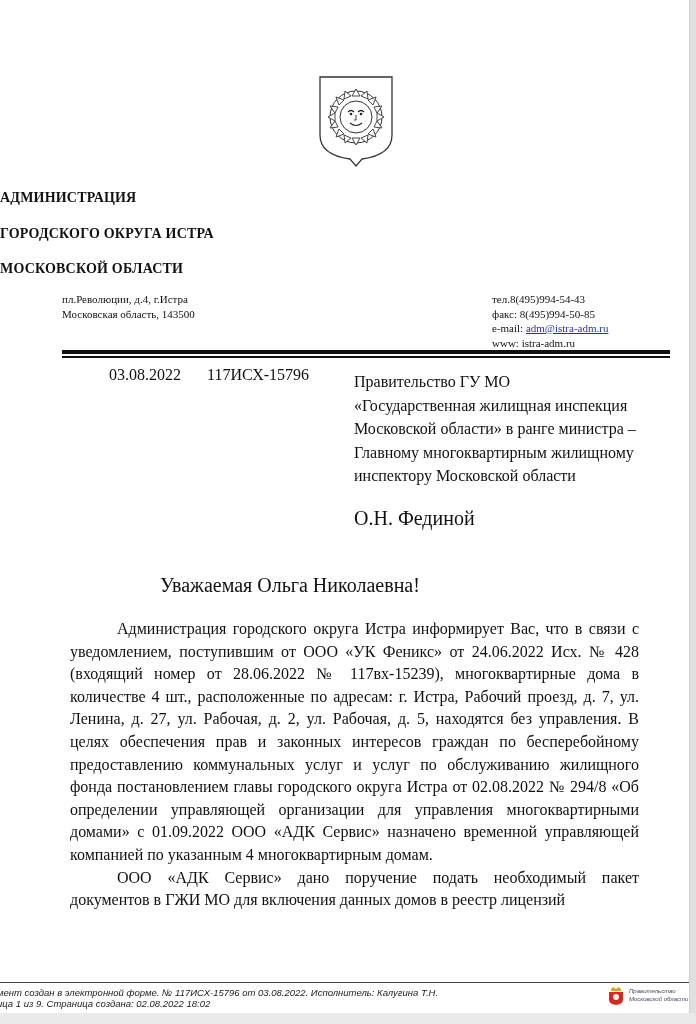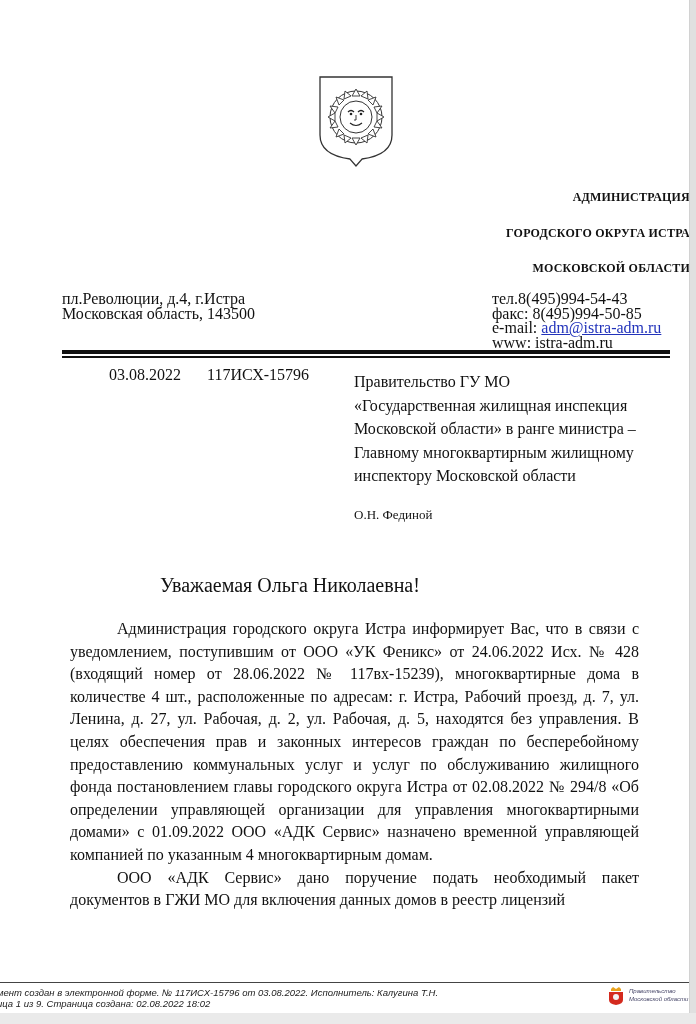--- a/index.html
+++ b/index.html
@@ -8,28 +8,28 @@
     background: #ebebeb; position: relative;
     font-family: "Liberation Serif", "DejaVu Serif", serif;
     color: #111;
   }
   .page {
     position: absolute; left: 0; top: 0; width: 690px; height: 1024px;
     background: #ffffff;
   }
   .edge { position: absolute; right: 0; top: 0; width: 6px; height: 1024px; background: #e0e0e0; border-left: 1px solid #d2d2d2; }
   .crest { position: absolute; left: 316px; top: 73px; width: 80px; height: 96px; }
-  .hdr { position: absolute; left: 0; width: 690px; text-align: right; font-weight: bold; font-size: 12px; letter-spacing: 0.2px; }
-  .addr { position: absolute; font-size: 16px; line-height: 14.5px; }
+  .hdr { position: absolute; left: 0; width: 690px; text-align: left; font-weight: bold; font-size: 14px; letter-spacing: 0.2px; }
+  .addr { position: absolute; font-size: 11px; line-height: 14.5px; }
   .addr a { color: #2233bb; text-decoration: underline; }
   .rule1 { position: absolute; left: 62px; top: 350px; width: 608px; height: 4px; background: #111; }
   .rule2 { position: absolute; left: 62px; top: 356px; width: 608px; height: 1.5px; background: #111; }
   .reg { position: absolute; top: 366px; font-size: 16px; }
   .recip { position: absolute; left: 354px; top: 370px; font-size: 16px; line-height: 23.5px; width: 320px; }
-  .recip-name { position: absolute; left: 354px; top: 507px; font-size: 13px; }
+  .recip-name { position: absolute; left: 354px; top: 507px; font-size: 20px; }
   .greet { position: absolute; left: 0; top: 574px; width: 560px; text-align: center; font-size: 20px; padding-left: 20px; box-sizing: border-box; }
   .body-text { position: absolute; left: 70px; top: 618px; width: 569px; font-size: 16px; line-height: 22.6px; text-align: justify; }
   .body-text p { margin: 0; text-indent: 47px; }
   .footer { position: absolute; left: 0; top: 982px; width: 690px; height: 30px; border-top: 1.5px solid #444; background: #fff; font-family: "Liberation Sans", "DejaVu Sans", sans-serif; font-size: 9.5px; line-height: 11px; color: #222; font-style: italic; }
   .footer-text { position: absolute; left: -3px; top: 4px; white-space: nowrap; }
   .gov-logo { position: absolute; left: 608px; top: 3px; width: 16px; height: 20px; }
   .gov-text { position: absolute; left: 629px; top: 5px; font-size: 6px; line-height: 7.5px; color: #446; }
   .bottom-strip { position: absolute; left: 0; top: 1013px; width: 696px; height: 11px; background: #eaeaea; }
 </style>
 </head>

